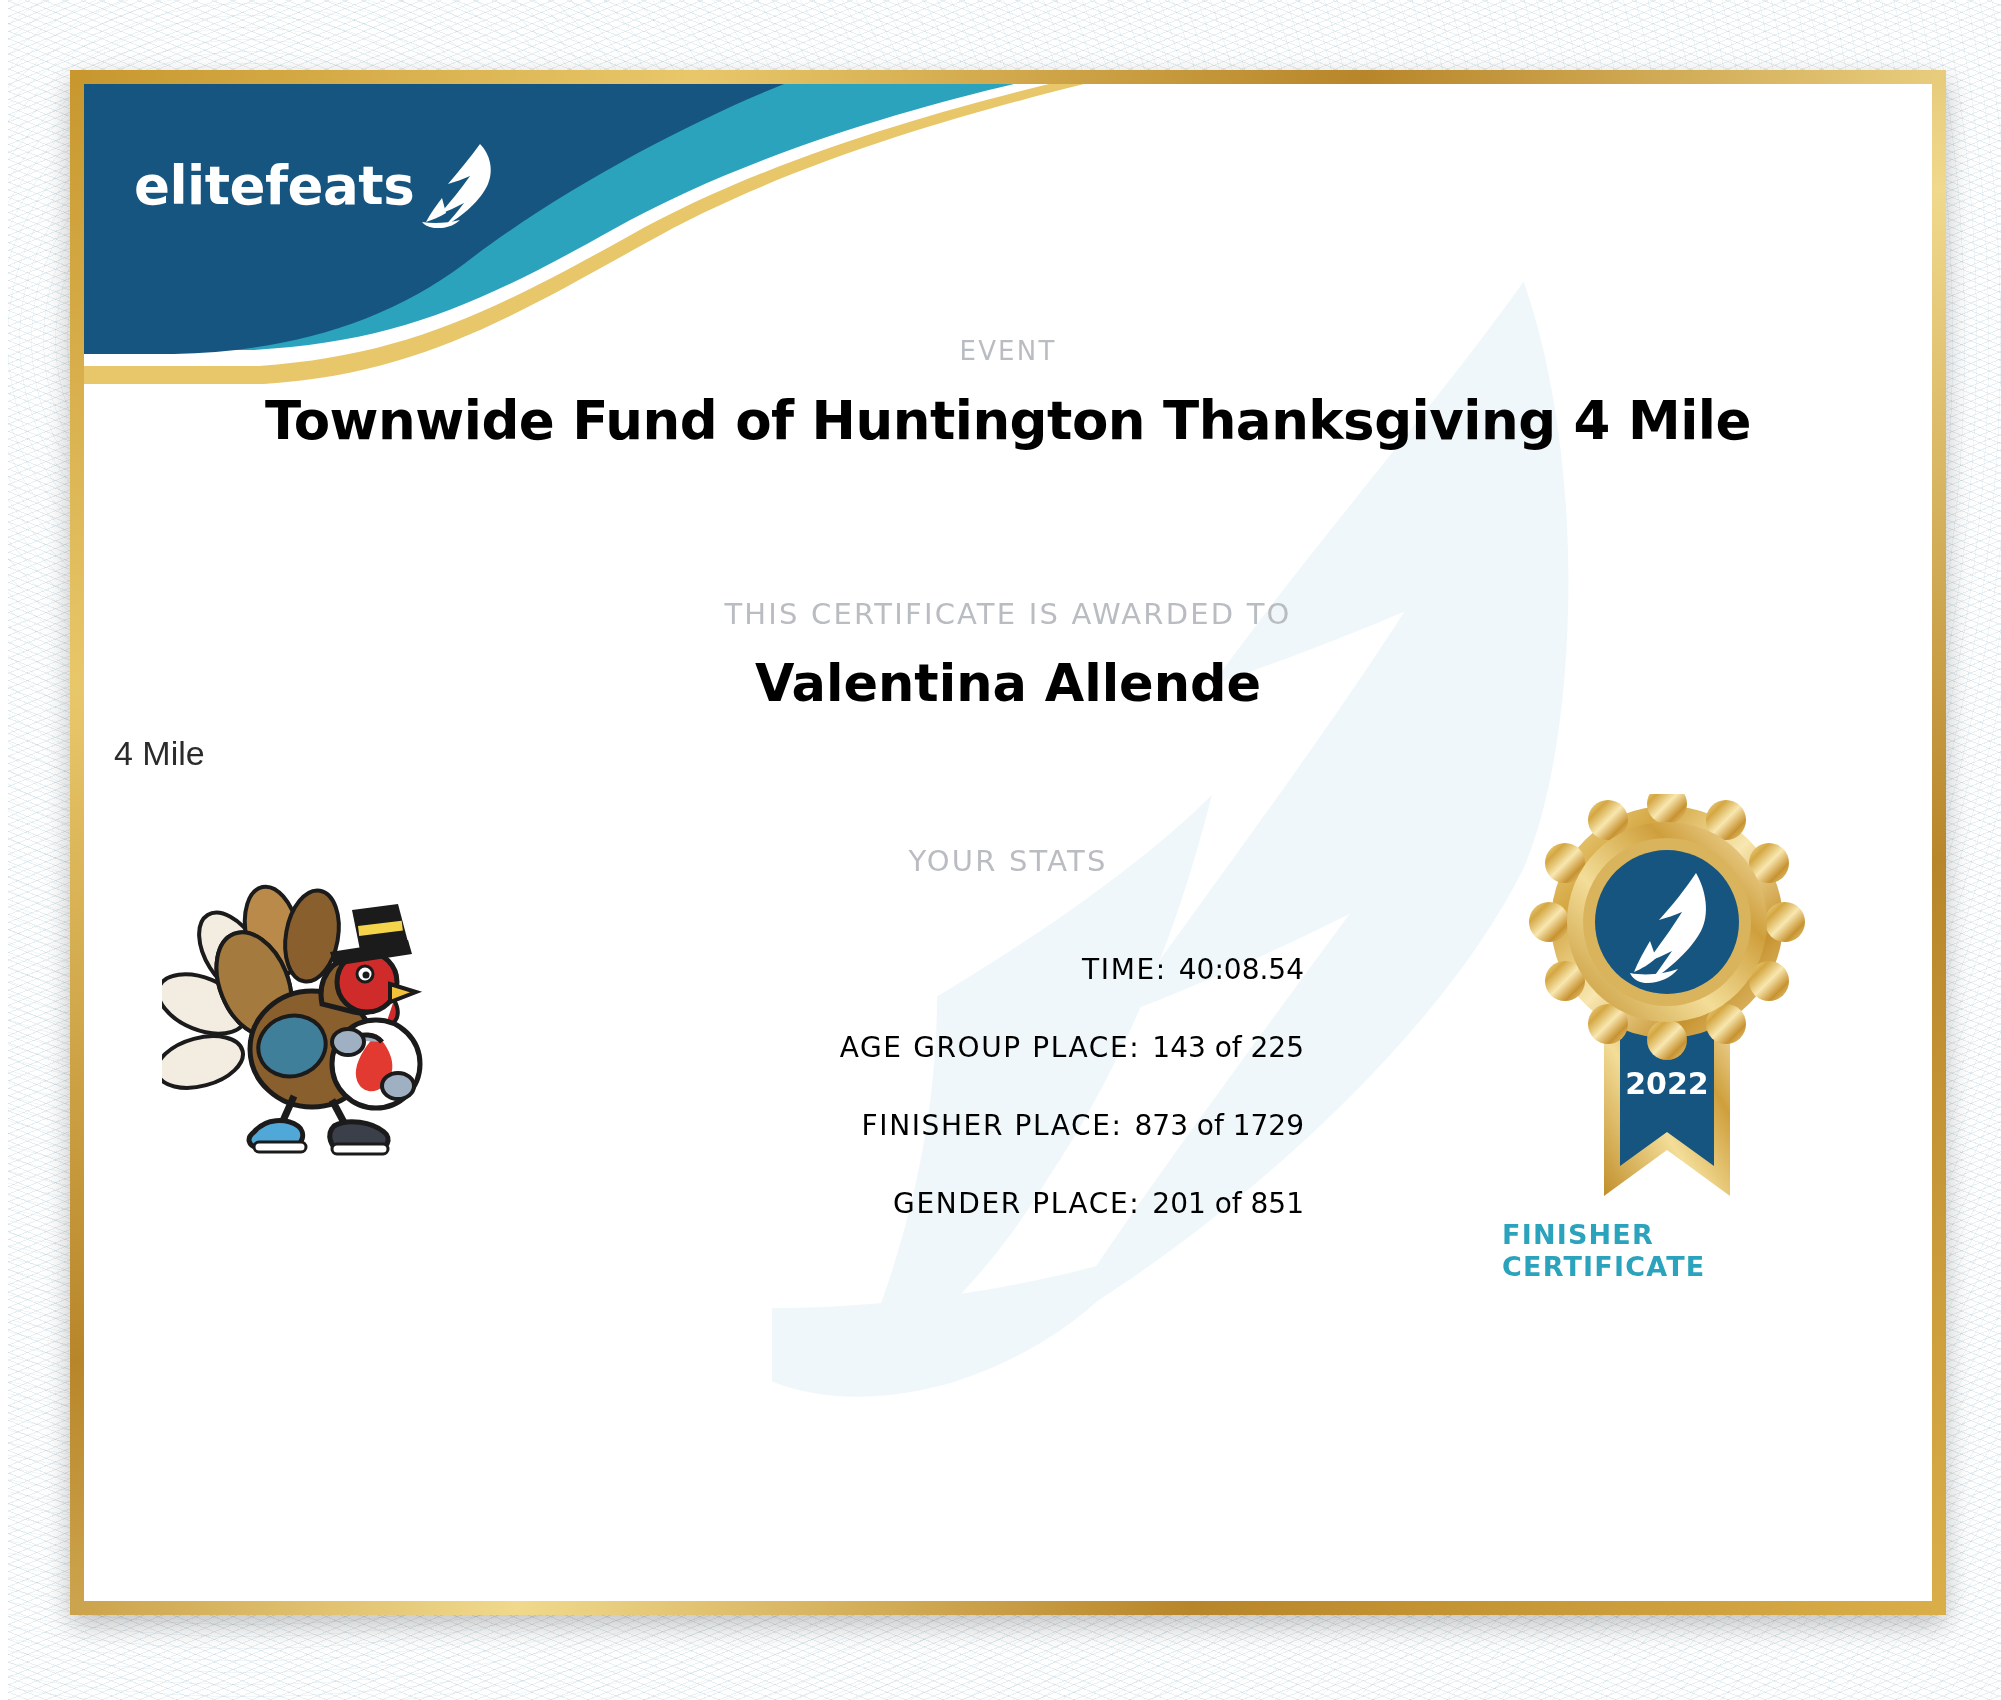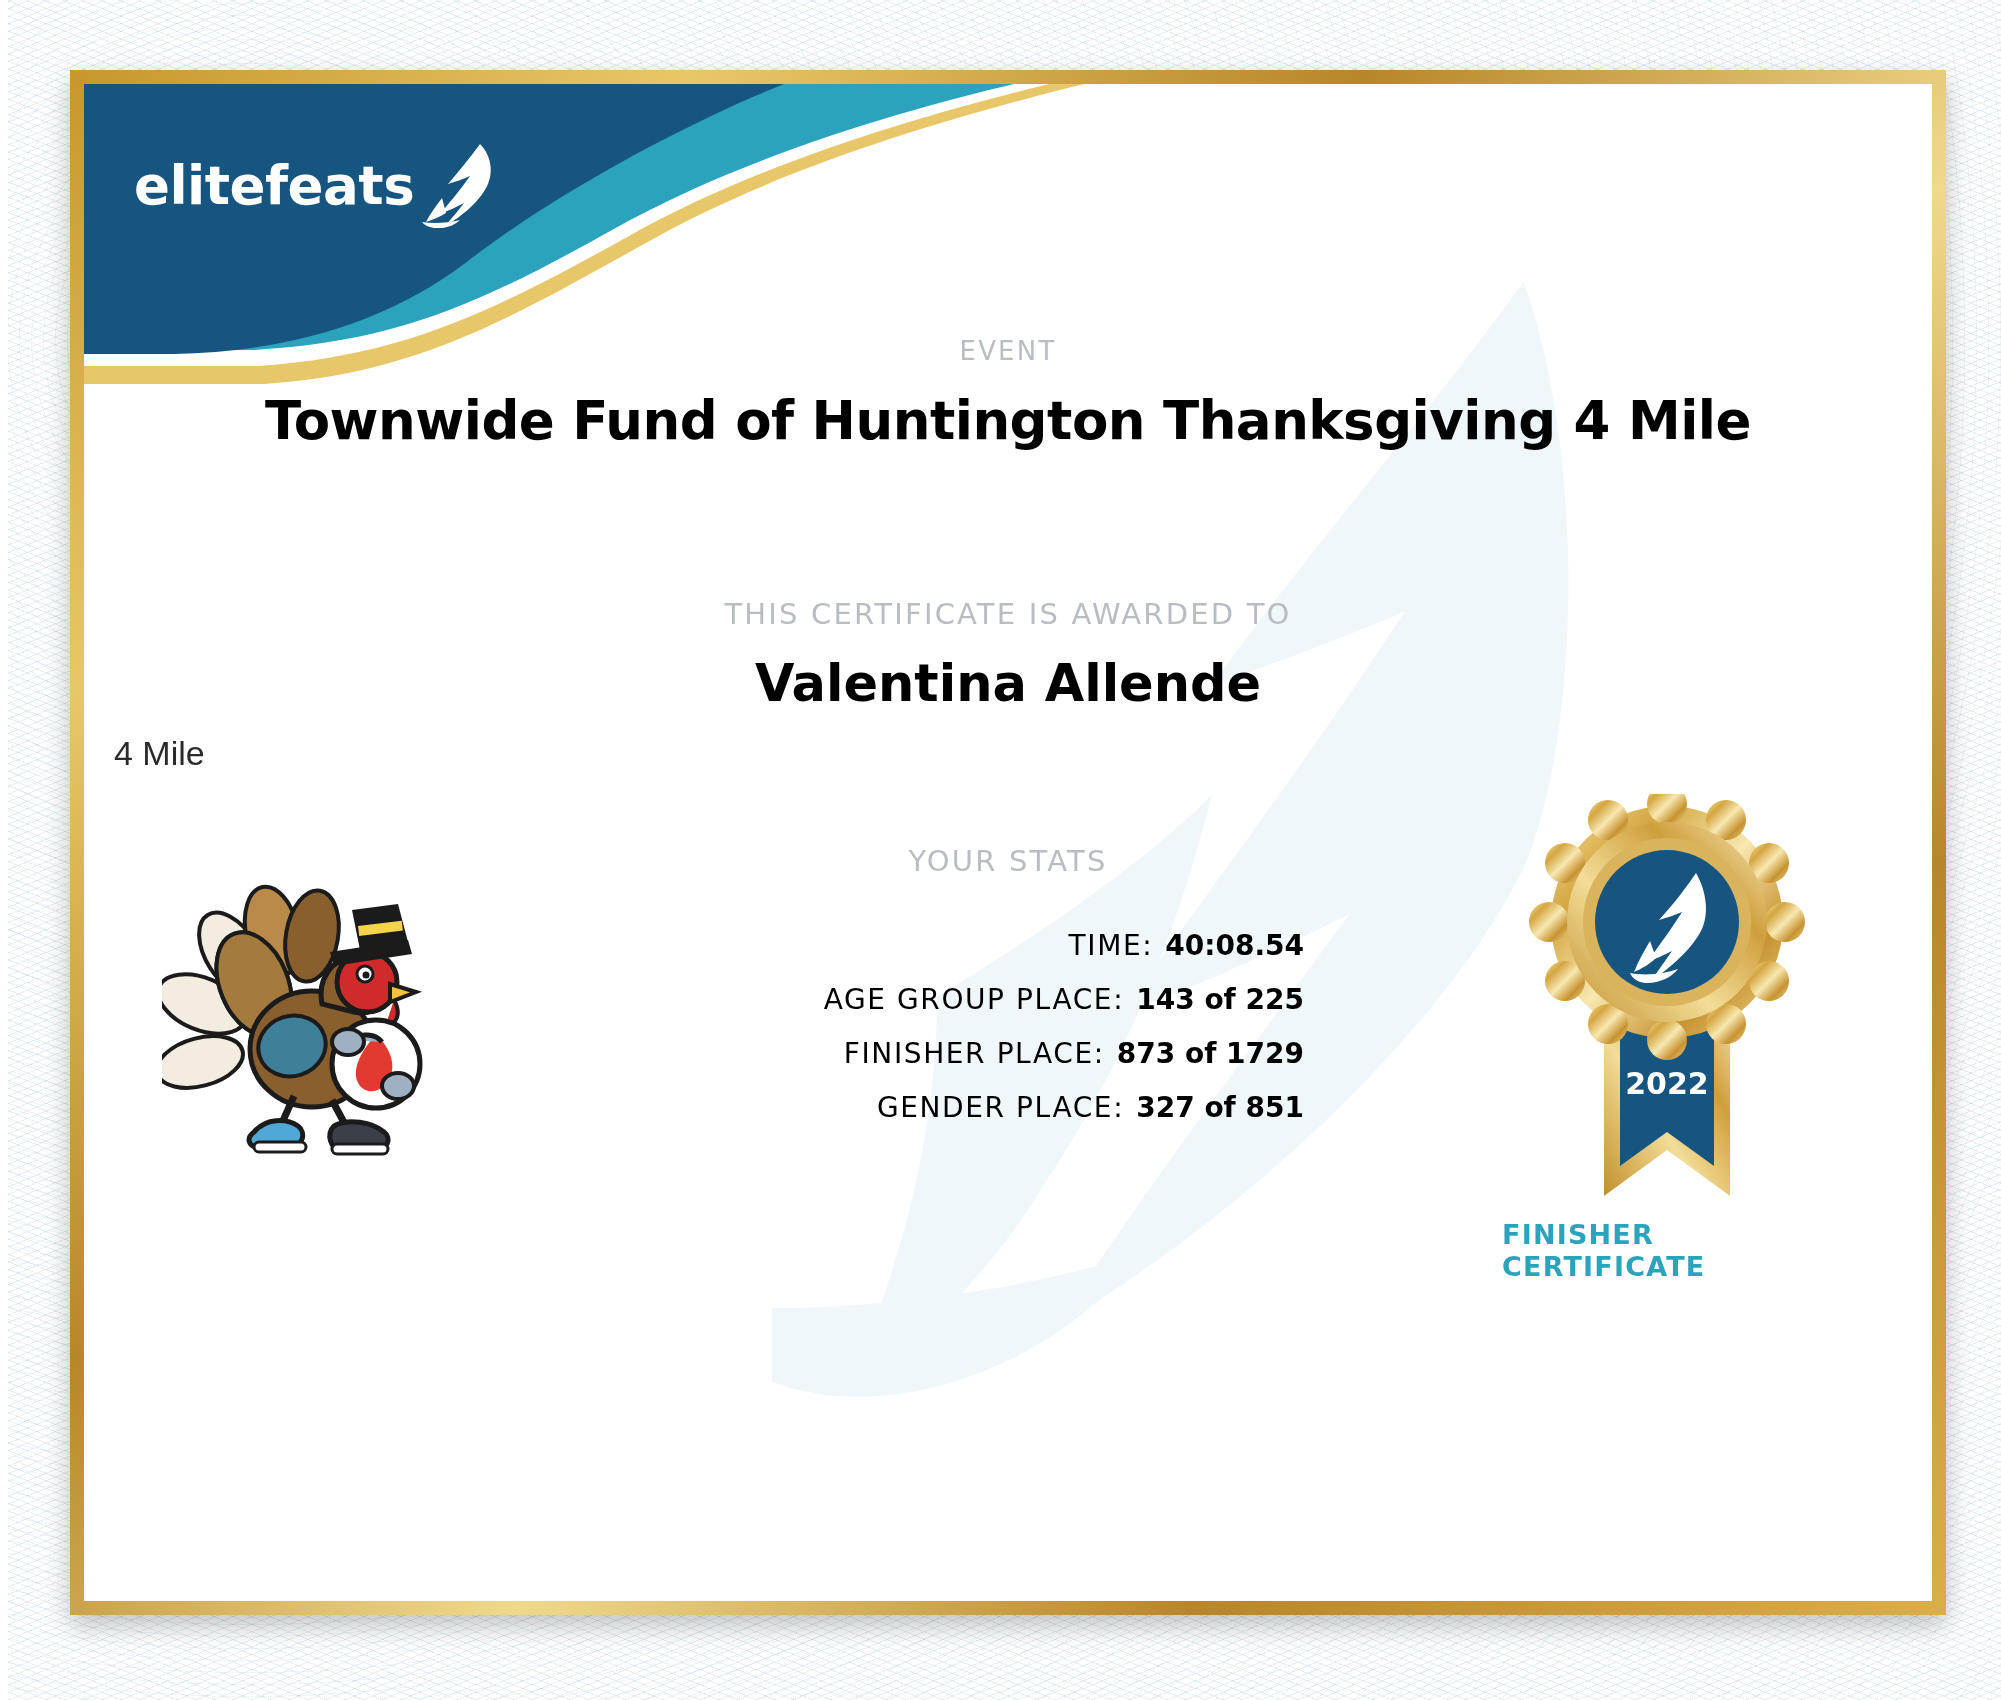--- a/index.html
+++ b/index.html
@@ -172,23 +172,24 @@
   }
   .stat-key {
     color: #000000;
     font-size: 28px;
     letter-spacing: 1.6px;
     font-family: "DejaVu Sans", sans-serif;
   }
   .stat-val {
     color: #000000;
     font-size: 28px;
-    font-weight: bold;
+    font-weight: normal;
     margin-left: 12px;
     font-family: "DejaVu Sans", sans-serif;
+    margin-top: 24px;
   }
 
   
   .mascot {
     position: absolute;
     left: 78px;
     top: 790px;
     width: 300px;
     height: 300px;
   }
@@ -269,21 +270,21 @@
         <div class="stat-row">
           <span class="stat-key">AGE GROUP PLACE:</span>
           <span class="stat-val">143 of 225</span>
         </div>
         <div class="stat-row">
           <span class="stat-key">FINISHER PLACE:</span>
           <span class="stat-val">873 of 1729</span>
         </div>
         <div class="stat-row">
           <span class="stat-key">GENDER PLACE:</span>
-          <span class="stat-val">327 of 851</span>
+          <span class="stat-val">201 of 851</span>
         </div>
       </div>
 
       <svg class="mascot" viewBox="0 0 300 300">
 
         <g>
           <ellipse cx="70" cy="80" rx="26" ry="46" fill="#f3ece0" stroke="#1b1b1b" stroke-width="4" transform="rotate(-32 70 80)"></ellipse>
           <ellipse cx="40" cy="130" rx="26" ry="46" fill="#f3ece0" stroke="#1b1b1b" stroke-width="4" transform="rotate(-68 40 130)"></ellipse>
           <ellipse cx="38" cy="188" rx="24" ry="44" fill="#f3ece0" stroke="#1b1b1b" stroke-width="4" transform="rotate(-105 38 188)"></ellipse>
           <ellipse cx="110" cy="58" rx="26" ry="46" fill="#b98a4a" stroke="#1b1b1b" stroke-width="4" transform="rotate(-12 110 58)"></ellipse>

